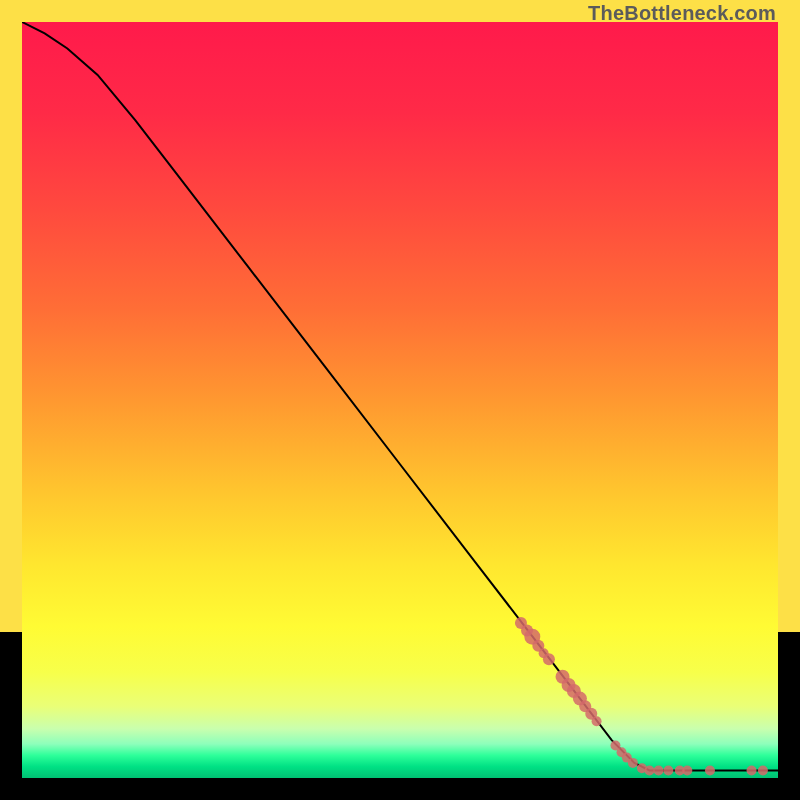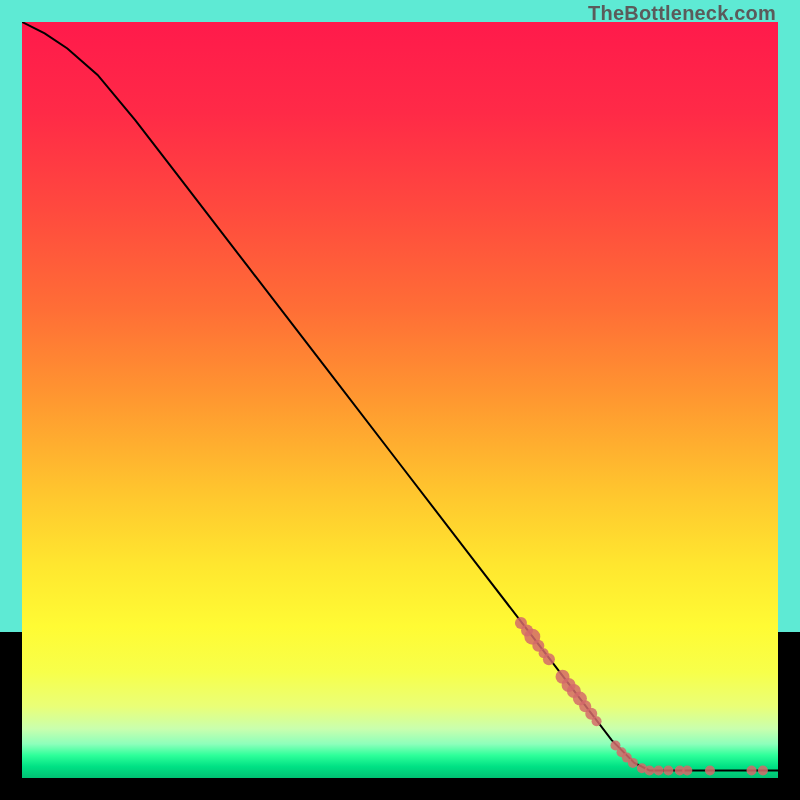--- a/index.html
+++ b/index.html
@@ -8,21 +8,21 @@
     width: 800px;
     height: 800px;
     background: #000;
     overflow: hidden;
     font-family: "Helvetica Neue", Helvetica, Arial, sans-serif;
   }
   .frame {
     position: relative;
     width: 800px;
     height: 632px;
-    background: #5eead4;
+    background: #fde047;
   }
   .plot {
     position: absolute;
     left: 22px;
     top: 22px;
     width: 756px;
     height: 756px;
   }
   .watermark {
     position: absolute;

